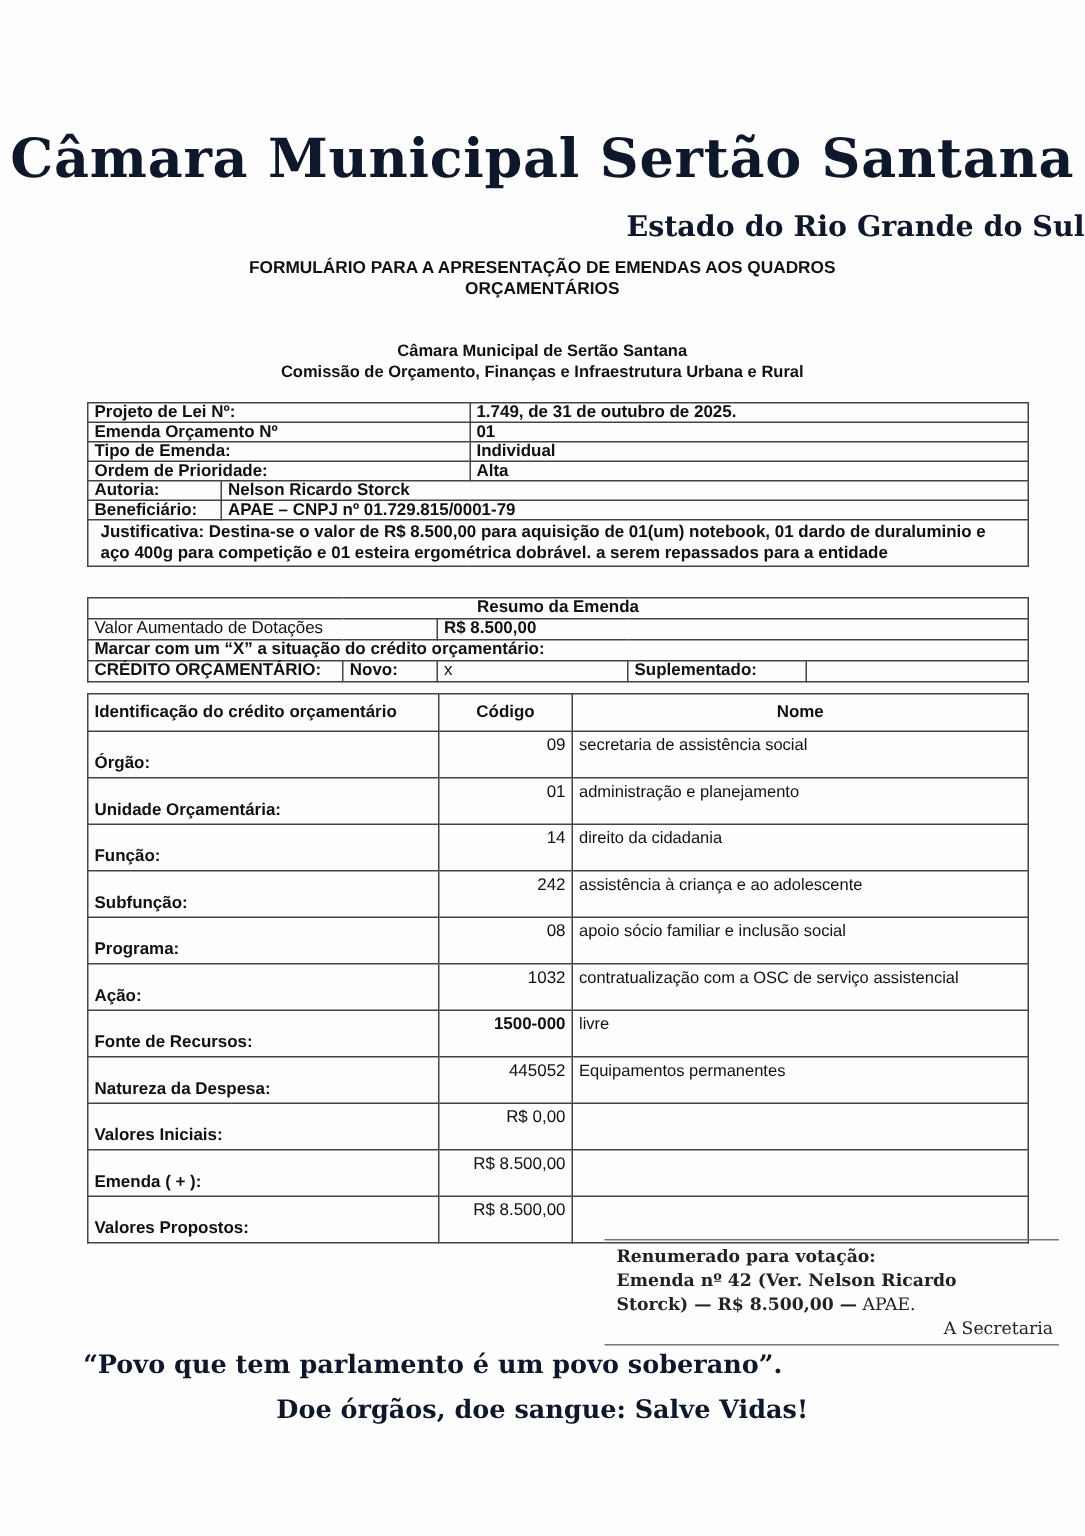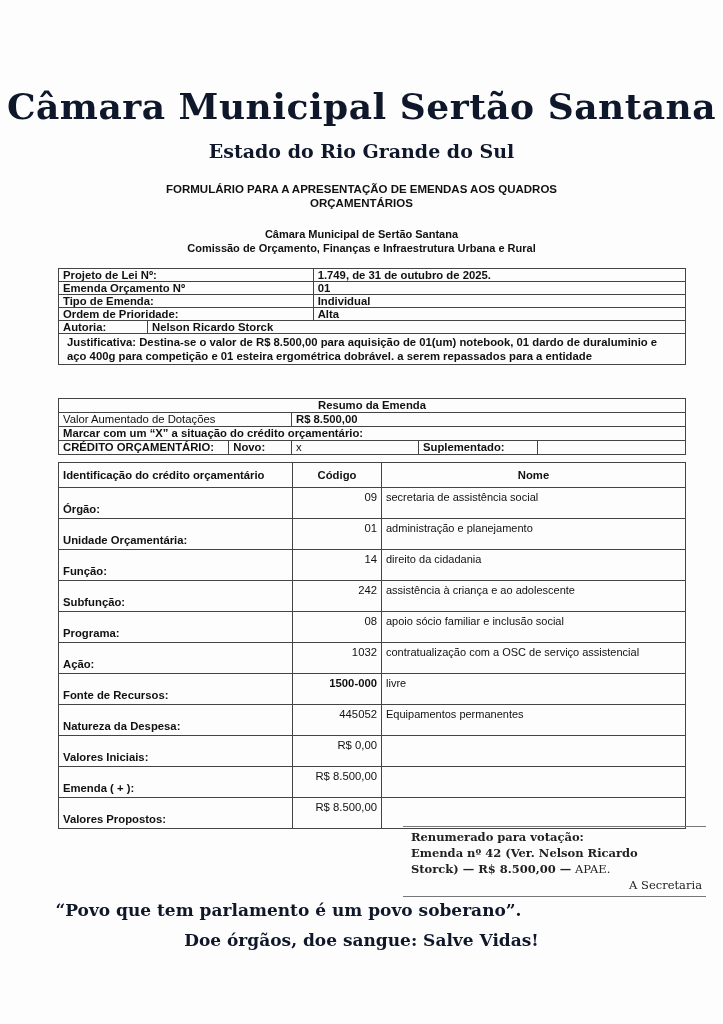--- a/index.html
+++ b/index.html
@@ -2,23 +2,23 @@
 <html><head>
 <meta charset="utf-8">
 <style>
   html, body { margin: 0; padding: 0; background: #fdfdfd; }
   body { width: 723px; height: 1024px; position: relative; overflow: hidden;
          font-family: "Liberation Sans", sans-serif; color: #111; }
   .green { color: #0f172a; }
   .blackletter { font-family: "DejaVu Serif", serif; font-weight: bold; }
   #hdr-title { position: absolute; left: 0; width: 723px; top: 85px; text-align: center;
                font-size: 36px; letter-spacing: 0.5px; }
-  #hdr-sub { position: absolute; left: 0; width: 723px; top: 140px; text-align: center;
+  #hdr-sub { position: absolute; left: 0; width: 723px; top: 140px; text-align: right;
              font-size: 19px; }
-  #form-title { position: absolute; left: 0; width: 723px; top: 182px; text-align: center;
+  #form-title { position: absolute; left: 0; width: 723px; top: 172px; text-align: center;
                 font-weight: bold; font-size: 11.5px; line-height: 14px; }
   #org-block { position: absolute; left: 0; width: 723px; top: 227px; text-align: center;
                font-weight: bold; font-size: 11px; line-height: 14px; }
   table { border-collapse: collapse; position: absolute; left: 58px; }
   td { border: 1px solid #444; font-size: 11.3px; padding: 0 4px; vertical-align: middle;
        white-space: nowrap; }
   .b { font-weight: bold; }
   #top-table { top: 268px; width: 628px; }
   #top-table td { height: 12px; line-height: 12px; }
   #top-table td.just { white-space: normal; line-height: 14px; padding: 1px 8px; }
@@ -67,20 +67,24 @@
     <td class="b" colspan="3">Tipo de Emenda:</td>
     <td class="b" colspan="2">Individual</td>
   </tr>
   <tr>
     <td class="b" colspan="3">Ordem de Prioridade:</td>
     <td class="b" colspan="2">Alta</td>
   </tr>
   <tr>
     <td class="b" style="width:80px">Autoria:</td>
     <td class="b" colspan="4">Nelson Ricardo Storck</td>
+  </tr>
+  <tr>
+    <td class="b">Beneficiário:</td>
+    <td class="b" colspan="4">APAE – CNPJ nº 01.729.815/0001-79</td>
   </tr>
   <tr>
     <td class="b just" colspan="5">Justificativa: Destina-se o valor de R$ 8.500,00 para aquisição de 01(um) notebook, 01 dardo de duraluminio e aço 400g para competição e 01 esteira ergométrica dobrável. a serem repassados para a entidade</td>
   </tr>
 </tbody>
   </table>
 
 <table id="sum-table">
   <tbody>
       <tr>

